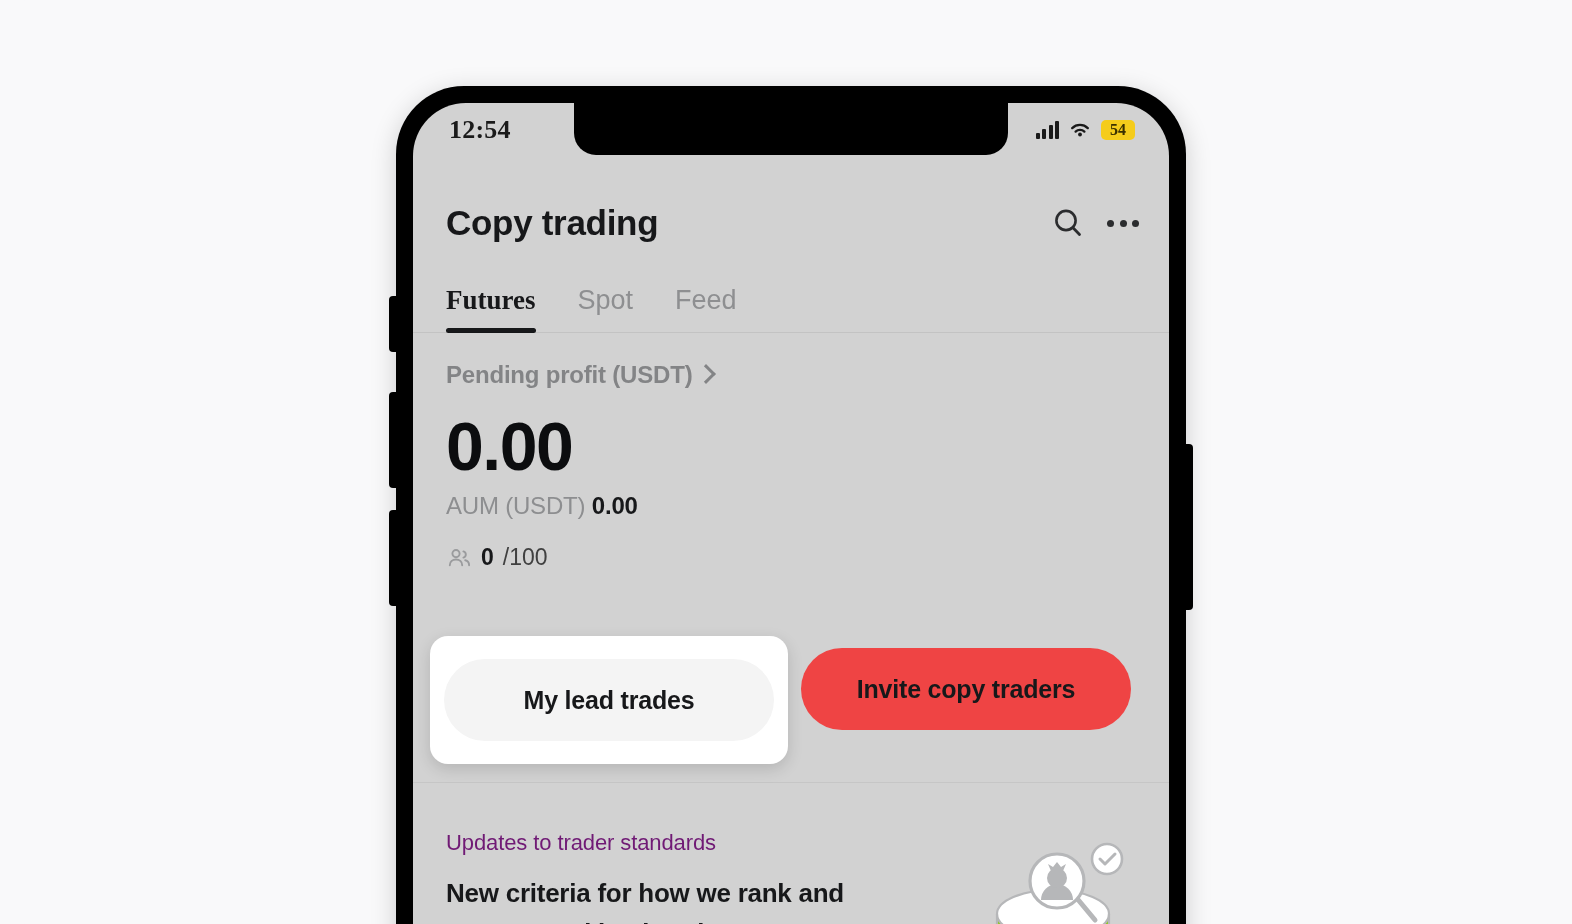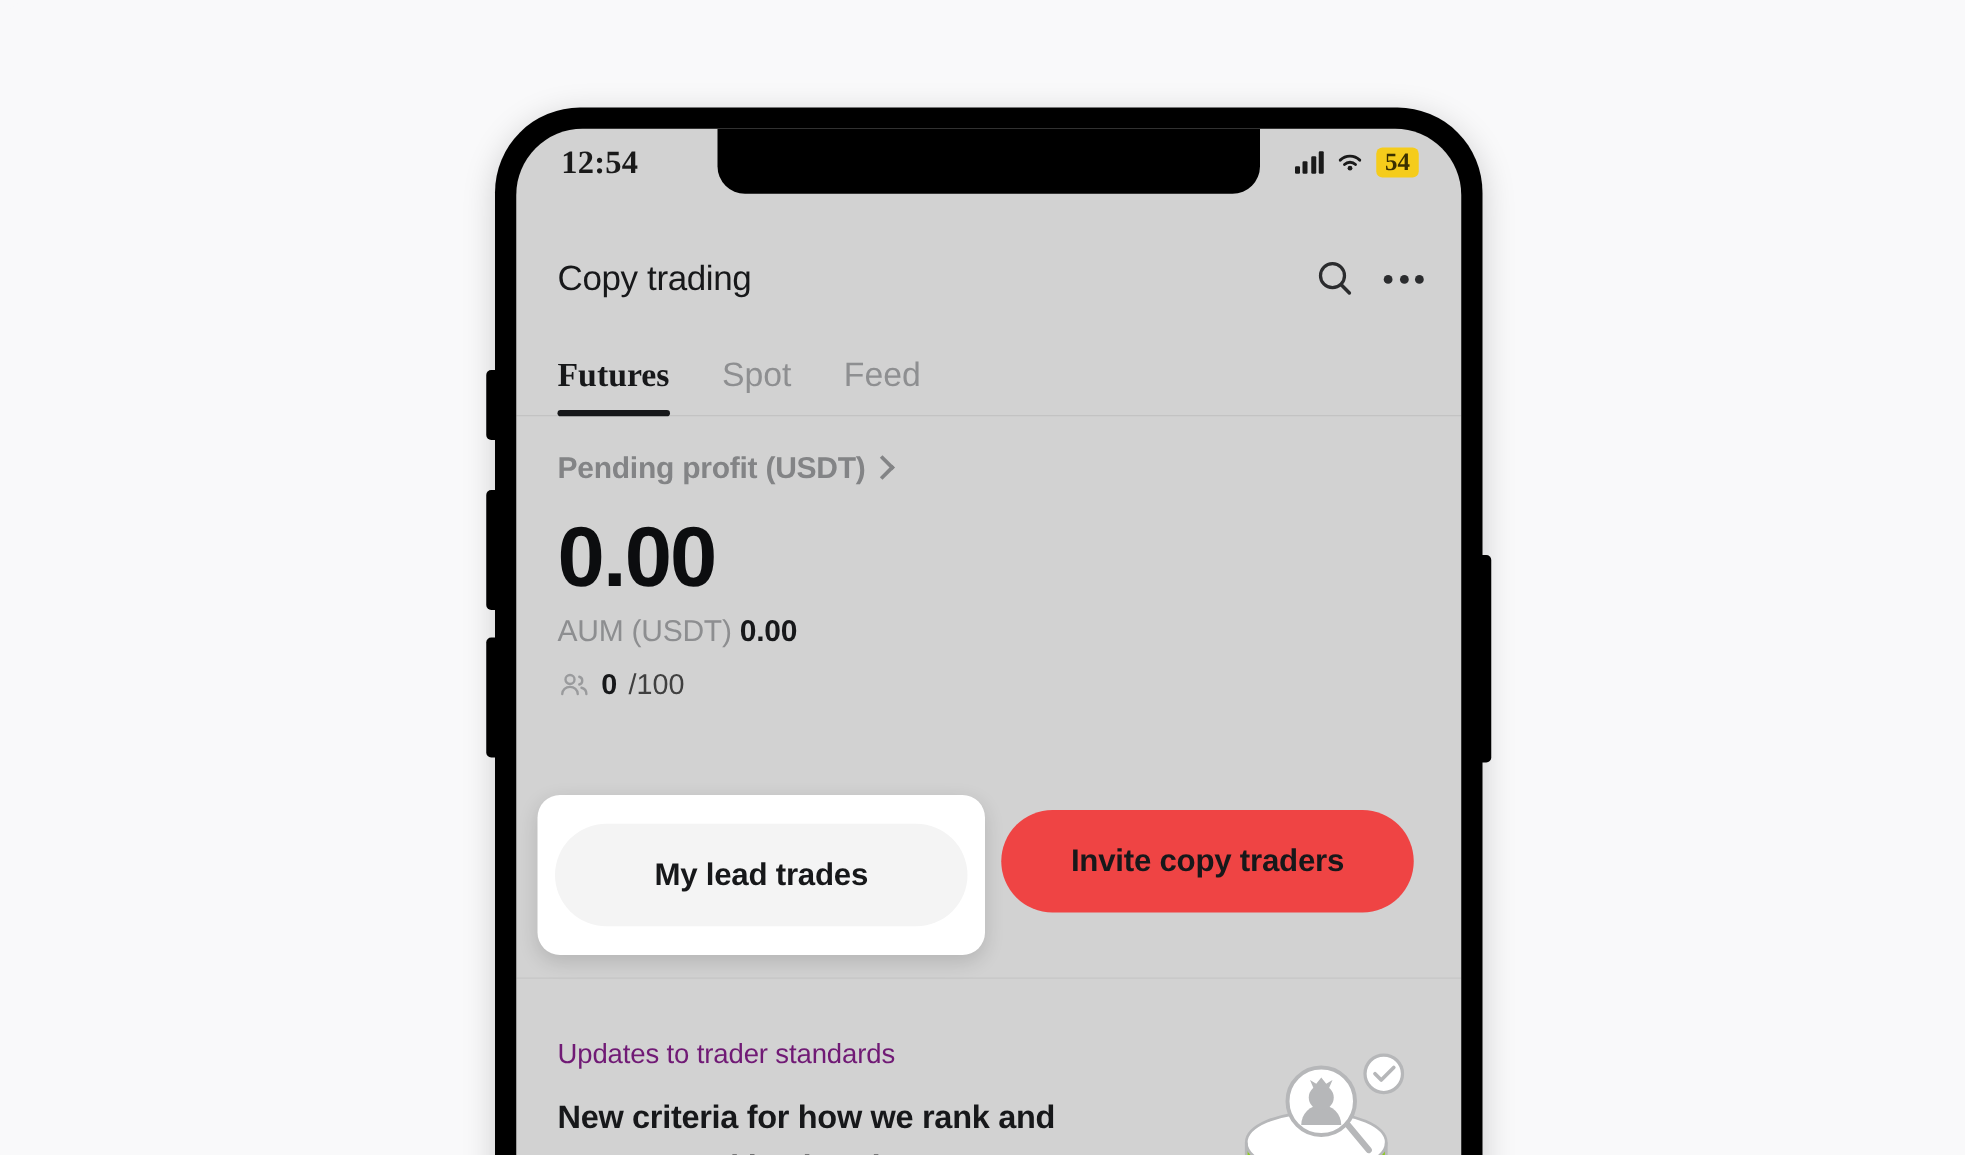--- a/index.html
+++ b/index.html
@@ -123,21 +123,21 @@
     background: #1a1a1a;
     border-radius: 1px;
   }
   .bars i:nth-child(1) { height: 6px; }
   .bars i:nth-child(2) { height: 10px; }
   .bars i:nth-child(3) { height: 14px; }
   .bars i:nth-child(4) { height: 18px; }
   .battery-badge {
     background: #f5cc1b;
     color: #3a3000;
-    font-size: 20px;
+    font-size: 16px;
     font-weight: bold;
     border-radius: 5px;
     padding: 2px 5px 2px 5px;
     line-height: 1;
     min-width: 24px;
     text-align: center;
   }
 
   
   #app-header {
@@ -146,22 +146,22 @@
     left: 0;
     right: 0;
     height: 64px;
     display: flex;
     align-items: center;
     justify-content: space-between;
     padding: 0 30px 0 33px;
     box-sizing: border-box;
   }
   #page-title {
-    font-size: 28px;
-    font-weight: normal;
+    font-size: 35px;
+    font-weight: bold;
     color: #17181a;
     letter-spacing: -0.3px;
   }
   #header-actions {
     display: flex;
     align-items: center;
     gap: 22px;
   }
   .hdr-icon { display: block; }
   .dots {
@@ -251,21 +251,21 @@
     font-size: 68px;
     font-weight: bold;
     color: #0c0d0f;
     letter-spacing: -1.5px;
     line-height: 1.05;
     margin: 4px 0 10px;
   }
   #aum-row {
     font-size: 24px;
     color: #8d8e90;
-    margin-bottom: 14px;
+    margin-bottom: 24px;
     letter-spacing: -0.2px;
   }
   #aum-value {
     color: #17181a;
     font-weight: bold;
   }
   #followers-row {
     display: flex;
     align-items: center;
     gap: 9px;

